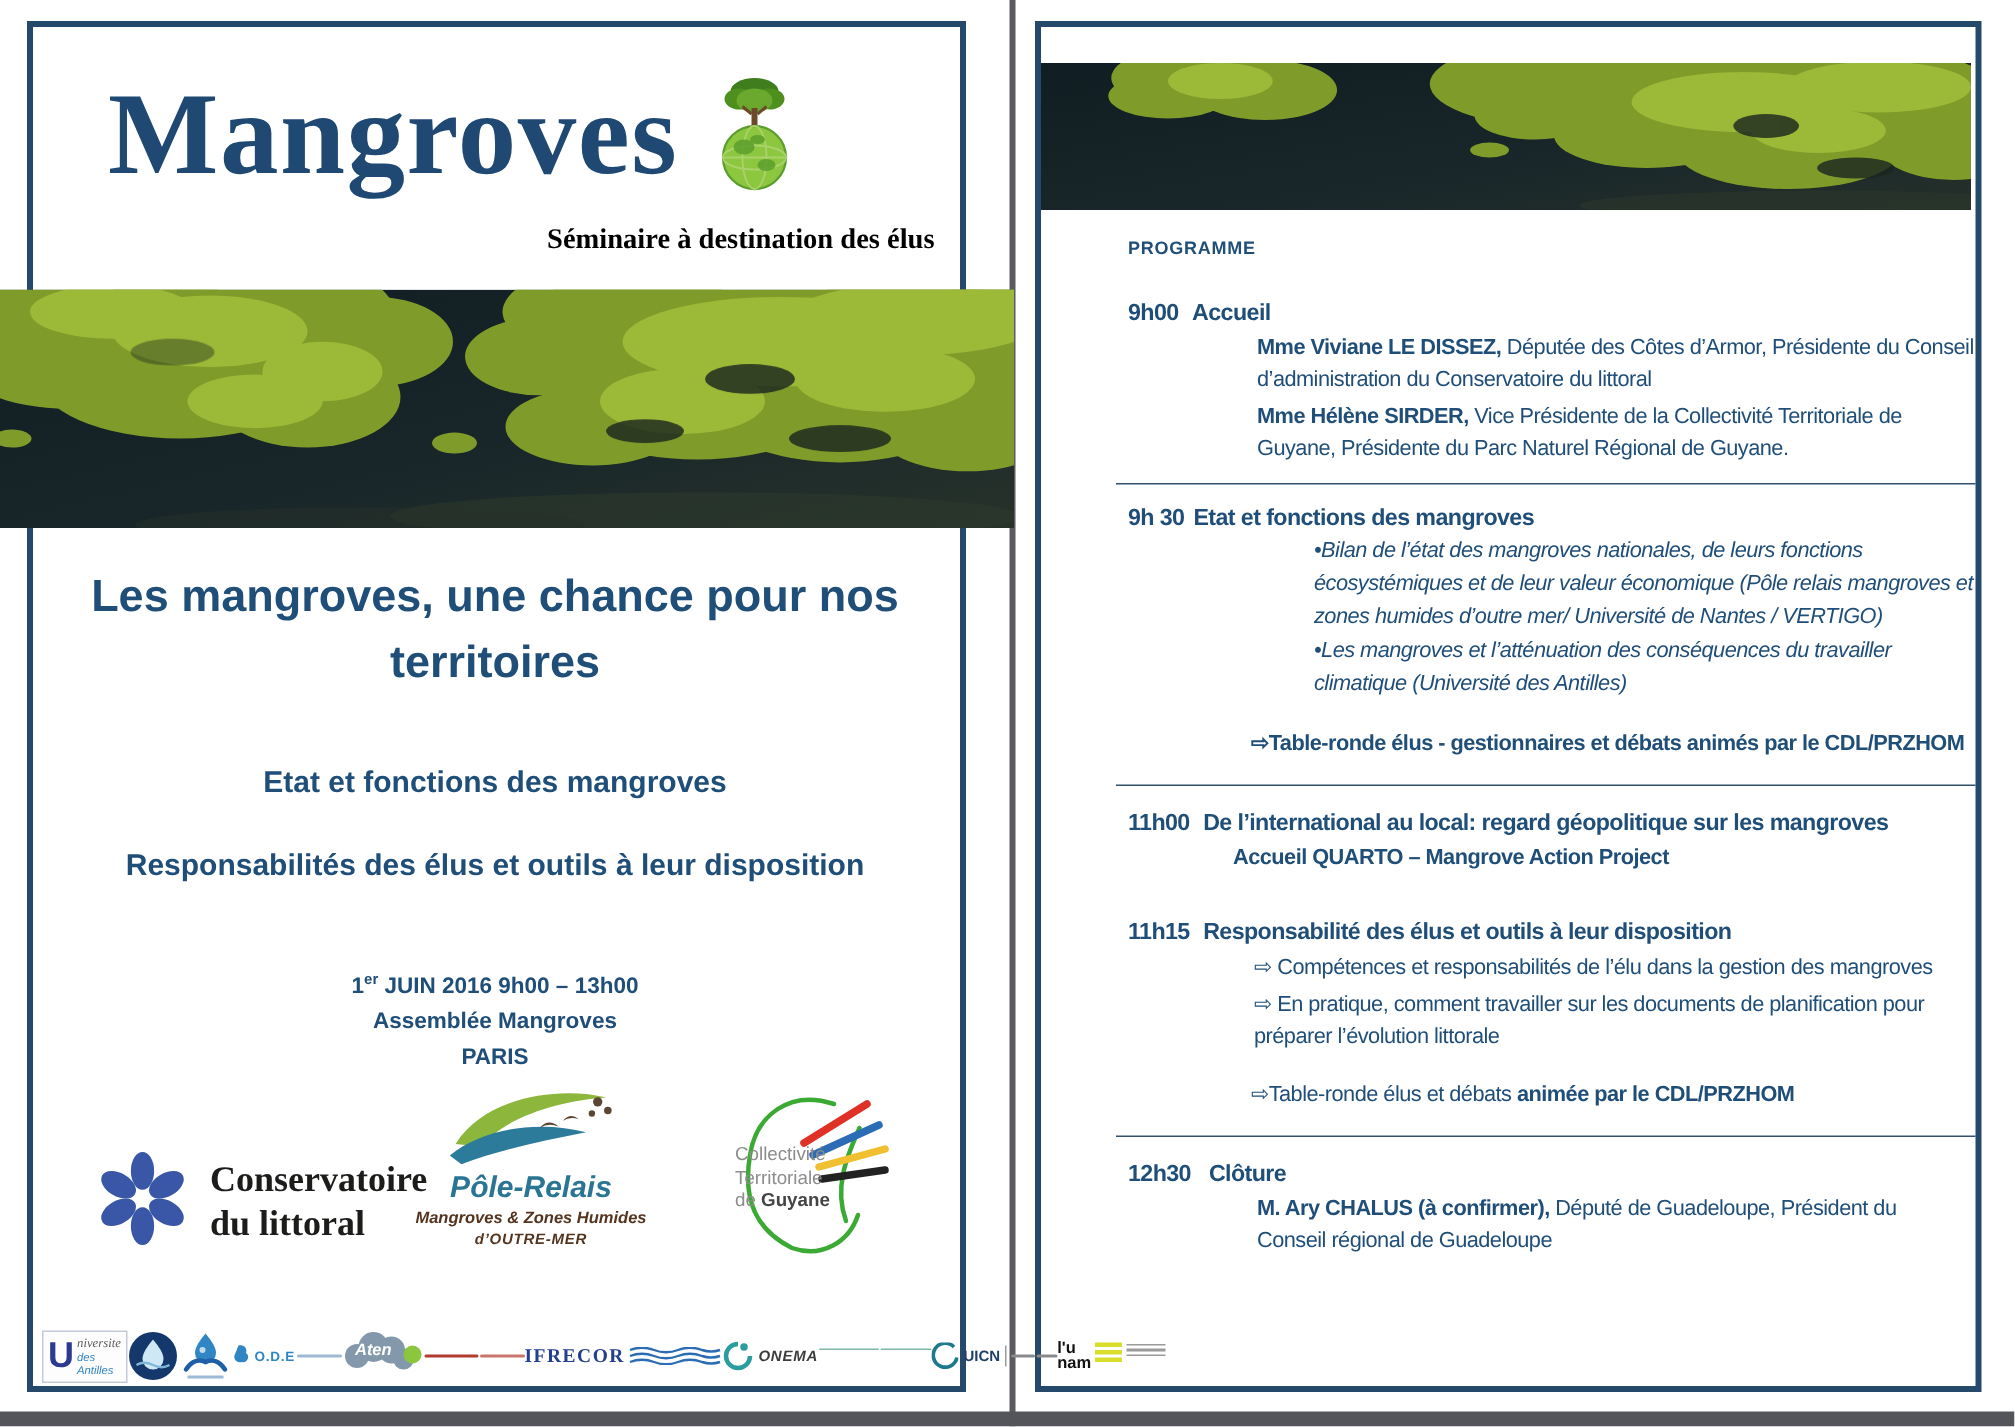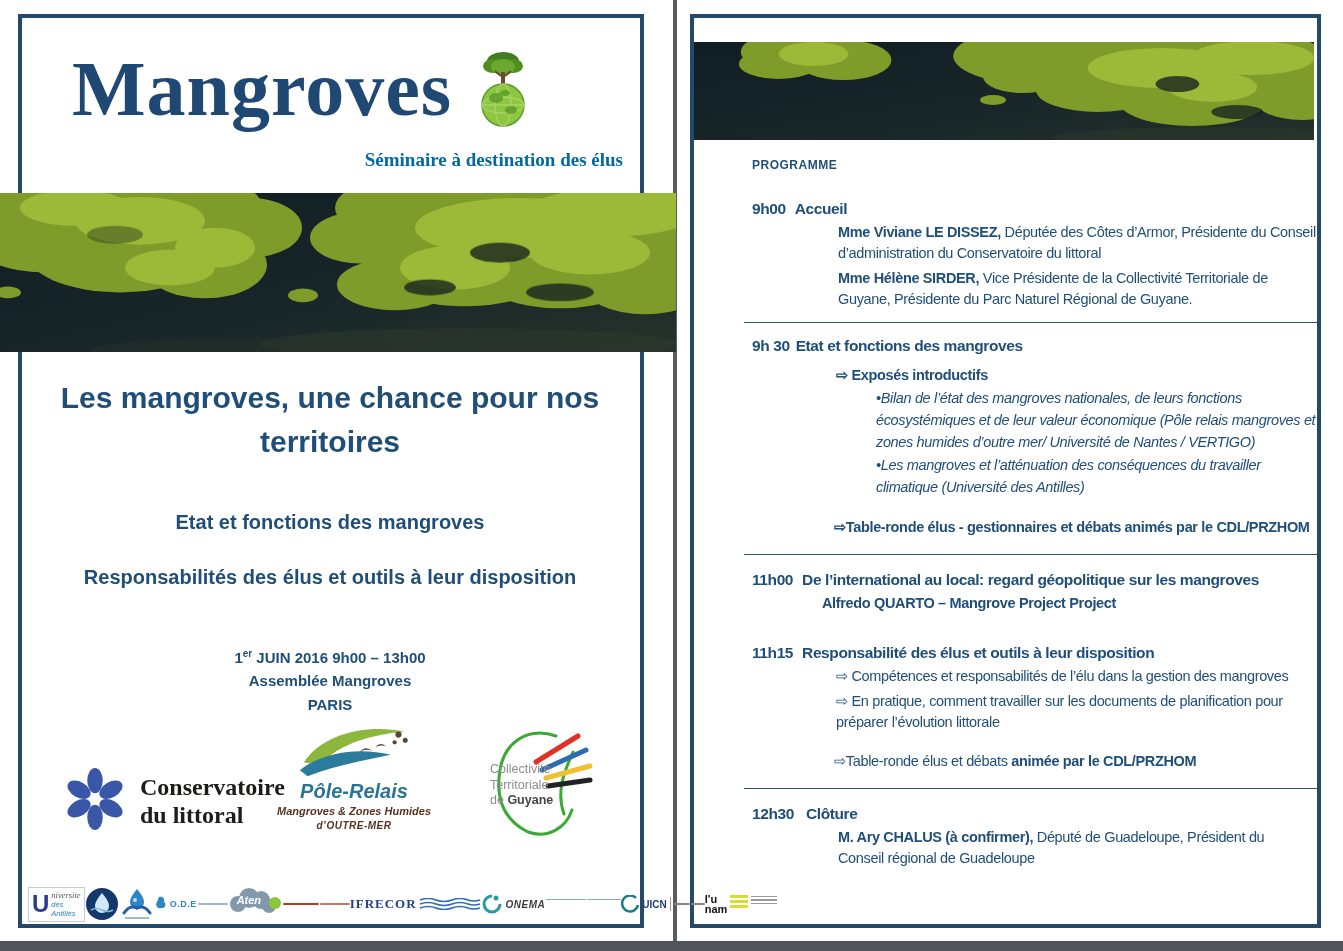--- a/index.html
+++ b/index.html
@@ -16,21 +16,21 @@
   .bottom-bar { position:absolute; left:0; top:941px; width:1343px; height:10px; background:#54555a; z-index:6; }
 
   
   .cover-title-row { position:absolute; left:72px; top:48px; display:flex; align-items:flex-start; gap:22px; z-index:3; }
   .cover-title {
     font-family:"Liberation Serif", serif; font-weight:bold; font-size:78px; line-height:1.05;
     color:#1f4973; letter-spacing:1px;
   }
   .cover-subtitle {
     position:absolute; left:22px; top:149px; width:601px; text-align:right; z-index:3;
-    font-family:"Liberation Serif", serif; font-weight:bold; font-size:19px; color:#0369a1;
+    font-family:"Liberation Serif", serif; font-weight:bold; font-size:19px; color:#000000;
   }
   .photo { position:absolute; z-index:4; overflow:hidden; }
   .photo svg { display:block; width:100%; height:100%; }
   .photo-left  { left:0;     top:193px; width:676px; height:159px; }
   .photo-right { left:694px; top:42px;  width:620px; height:98px;  }
 
   .cover-headline {
     position:absolute; left:44px; top:376px; width:572px; z-index:3;
     text-align:center; font-size:30px; font-weight:bold; line-height:1.45; color:#1f4e79;
   }
@@ -376,29 +376,28 @@
 <div class="prog-header">PROGRAMME</div>
 <div class="prog-sections">
     <div class="prog-section sec-0">
       <div class="prog-heading"><span class="prog-time">9h00</span><span class="prog-title">Accueil</span></div>
       <div class="prog-item speaker"><span class="b">Mme Viviane LE DISSEZ,</span><span>  Députée des Côtes d’Armor, Présidente du Conseil d’administration du Conservatoire du littoral</span></div>
       <div class="prog-item speaker"><span class="b">Mme Hélène SIRDER,</span><span>  Vice Présidente de la Collectivité Territoriale de Guyane, Présidente du Parc Naturel Régional de Guyane.</span></div>
       <div class="prog-divider"></div>
     </div>
     <div class="prog-section sec-1">
       <div class="prog-heading"><span class="prog-time">9h 30</span><span class="prog-title">Etat et fonctions des mangroves</span></div>
-      <div class="prog-item arrow-bold"><span class="b">⇨ Exposés introductifs</span></div>
       <div class="prog-item bullet-italic"><span class="i">•Bilan de l’état des mangroves nationales, de leurs fonctions écosystémiques et de leur valeur économique (Pôle relais mangroves et zones humides d’outre mer/ Université de Nantes / VERTIGO)</span></div>
       <div class="prog-item bullet-italic"><span class="i">•Les mangroves et l’atténuation des conséquences du travailler climatique (Université des Antilles)</span></div>
       <div class="prog-item arrow-tight-bold"><span class="b">⇨Table-ronde élus - gestionnaires et débats animés par le CDL/PRZHOM</span></div>
       <div class="prog-divider"></div>
     </div>
     <div class="prog-section sec-2">
       <div class="prog-heading"><span class="prog-time">11h00</span><span class="prog-title">De l’international au local: regard géopolitique sur les mangroves</span></div>
-      <div class="prog-item speaker-bold"><span class="b">Alfredo QUARTO – Mangrove Project Project</span></div>
+      <div class="prog-item speaker-bold"><span class="b">Accueil QUARTO – Mangrove Action Project</span></div>
     </div>
     <div class="prog-section sec-3">
       <div class="prog-heading"><span class="prog-time">11h15</span><span class="prog-title">Responsabilité des élus et outils à leur disposition</span></div>
       <div class="prog-item arrow"><span>⇨ Compétences et responsabilités de l’élu dans la gestion des mangroves</span></div>
       <div class="prog-item arrow"><span>⇨ En pratique, comment travailler sur les documents de planification pour préparer l’évolution littorale</span></div>
       <div class="prog-item arrow-tight"><span>⇨Table-ronde élus et débats </span><span class="b">animée par le CDL/PRZHOM</span></div>
       <div class="prog-divider"></div>
     </div>
     <div class="prog-section sec-4">
       <div class="prog-heading"><span class="prog-time">12h30</span><span class="prog-title">Clôture</span></div>

